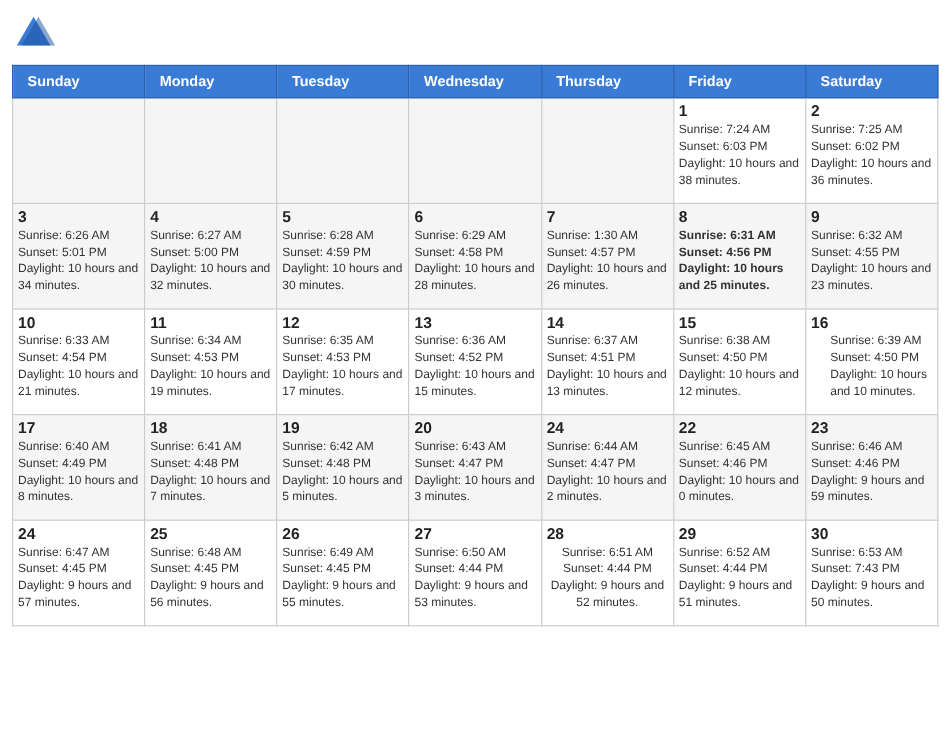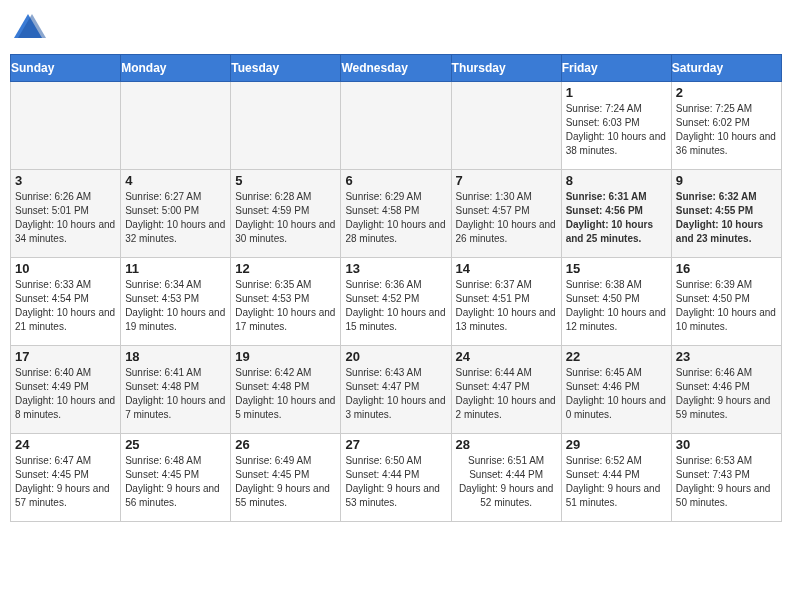--- a/index.html
+++ b/index.html
@@ -45,21 +45,21 @@
       color: #555;
     }
     .calendar {
       width: 100%;
       border-collapse: collapse;
       font-size: 11px;
     }
     .calendar th {
       background: #3a7bd5;
       color: #fff;
-      padding: 6px 0;
+      padding: 6px 12px;
       text-align: left;
       font-size: 12px;
       font-weight: bold;
       border: 1px solid #2a60b0;
     }
     .calendar td {
       border: 1px solid #ccc;
       vertical-align: top;
       padding: 3px 4px;
       width: 110px;
@@ -171,21 +171,21 @@
 Daylight: 10 hours and 26 minutes.</div>
         </td>
         <td>
           <div class="day-number">8</div>
           <div class="day-info" style="white-space: pre-line; font-weight: bold;">Sunrise: 6:31 AM
 Sunset: 4:56 PM
 Daylight: 10 hours and 25 minutes.</div>
         </td>
         <td>
           <div class="day-number">9</div>
-          <div class="day-info" style="white-space: pre-line; font-weight: bold;">Sunrise: 6:32 AM
+          <div class="day-info" style="white-space: pre-line;">Sunrise: 6:32 AM
 Sunset: 4:55 PM
 Daylight: 10 hours and 23 minutes.</div>
         </td>
       </tr>
       <tr>
         <td>
           <div class="day-number">10</div>
           <div class="day-info" style="white-space: pre-line;">Sunrise: 6:33 AM
 Sunset: 4:54 PM
 Daylight: 10 hours and 21 minutes.</div>
@@ -215,21 +215,21 @@
 Daylight: 10 hours and 13 minutes.</div>
         </td>
         <td>
           <div class="day-number">15</div>
           <div class="day-info" style="white-space: pre-line;">Sunrise: 6:38 AM
 Sunset: 4:50 PM
 Daylight: 10 hours and 12 minutes.</div>
         </td>
         <td>
           <div class="day-number">16</div>
-          <div class="day-info" style="white-space: pre-line;">Sunrise: 6:39 AM
+          <div class="day-info" style="white-space: pre-line; margin-left: 16px;">Sunrise: 6:39 AM
 Sunset: 4:50 PM
 Daylight: 10 hours and 10 minutes.</div>
         </td>
       </tr>
       <tr class="row-shade">
         <td>
           <div class="day-number">17</div>
           <div class="day-info" style="white-space: pre-line;">Sunrise: 6:40 AM
 Sunset: 4:49 PM
 Daylight: 10 hours and 8 minutes.</div>

